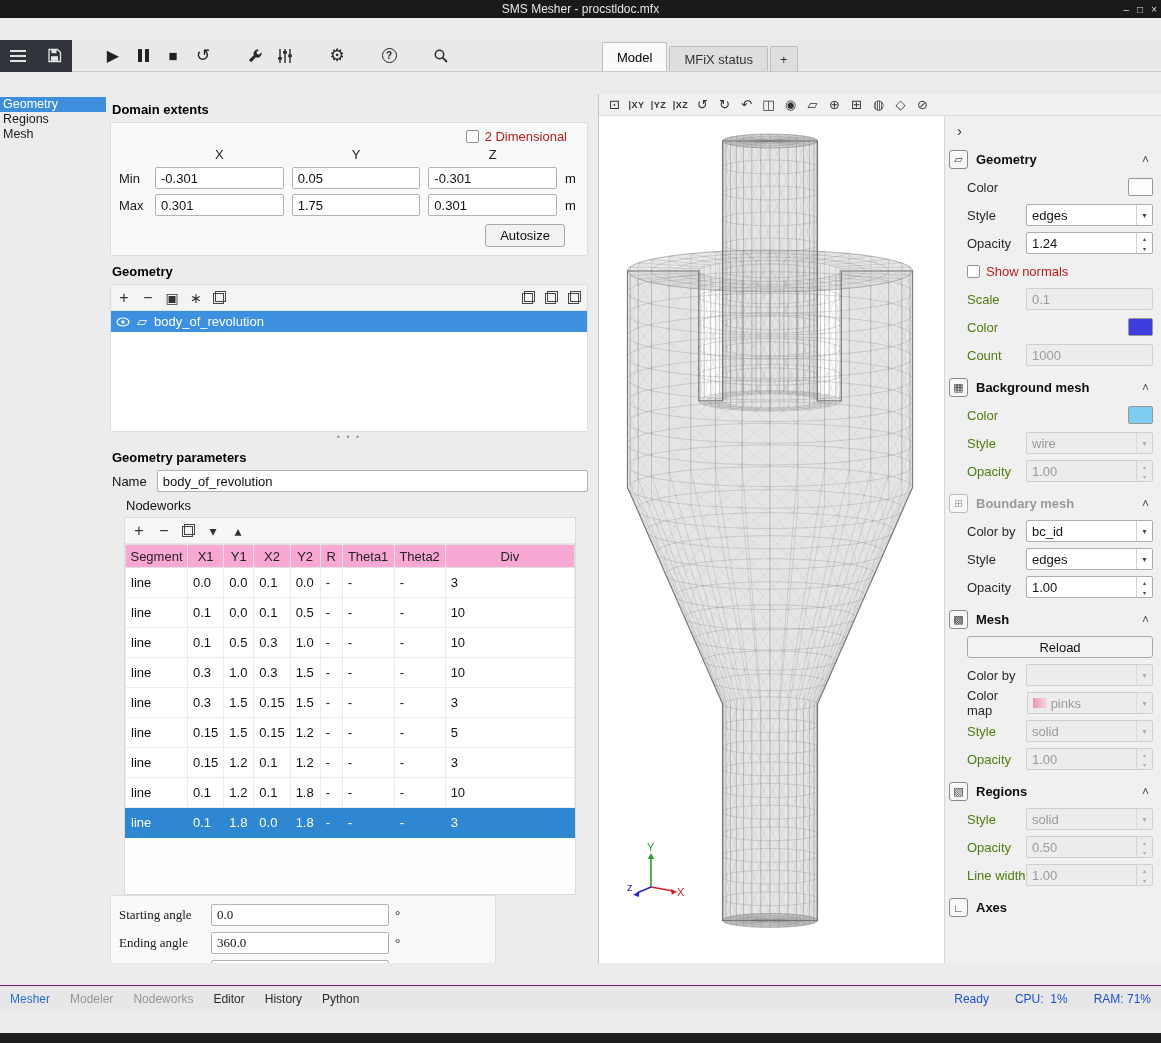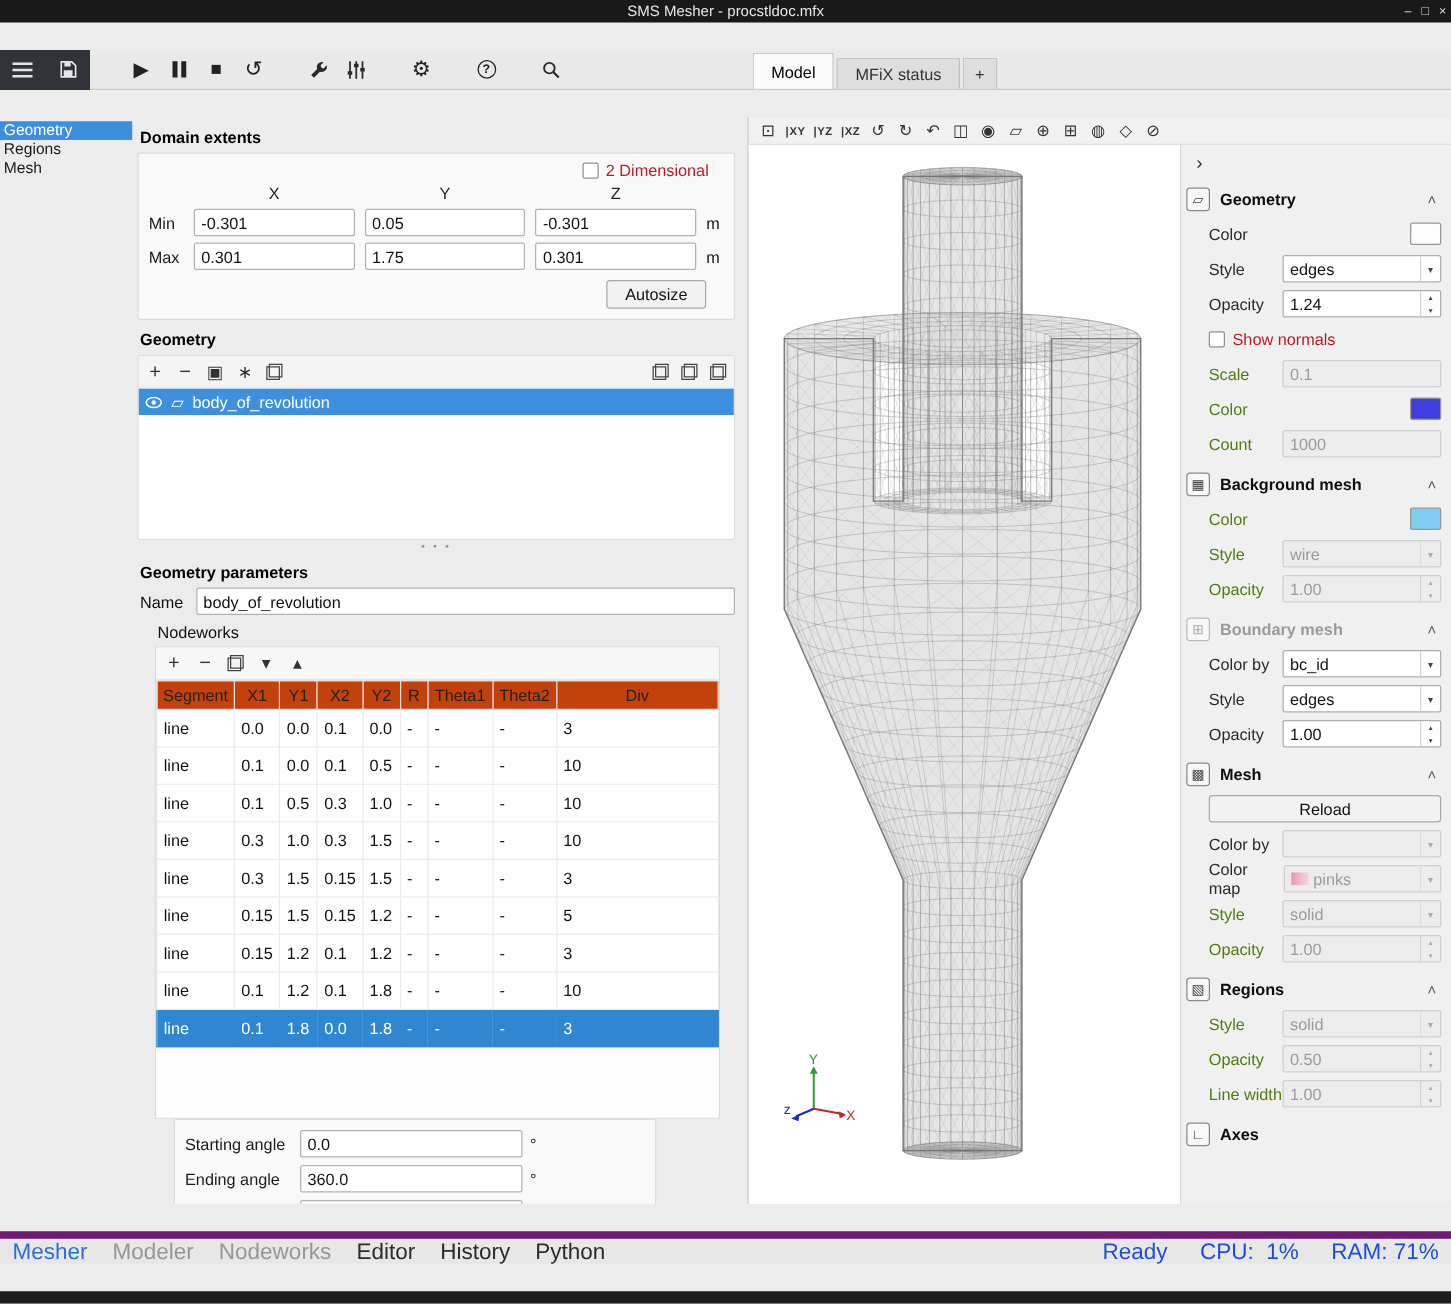--- a/index.html
+++ b/index.html
@@ -64,25 +64,25 @@
   .geo-item { height:21px; display:flex; align-items:center; gap:7px; padding:0 5px; background:#3d8fe0; color:#fff; }
   .geo-item .shape { color:#fff; font-size:13px; }
   .grip { text-align:center; color:#9a9a9a; font-size:9px; letter-spacing:2px; height:8px; line-height:6px; }
 
   .name-row { display:flex; align-items:center; gap:10px; margin:2px 0 4px 2px; }
   .name-row input { flex:1; }
   .sub-label { font-size:13px; color:#111; margin:6px 0 4px 16px; }
   .seg-box { margin-left:14px; width:452px; background:#fdfdfd; border:1px solid #dadada; }
   .seg-toolbar { height:26px; display:flex; align-items:center; gap:11px; padding:0 7px; background:#f7f7f7; border-bottom:1px solid #e6e6e6; color:#333; }
   table.segs { border-collapse:collapse; width:100%; font-size:13px; }
-  table.segs th { font-weight:normal; color:#222; background:#c2410c; border:1px solid #e1e1e1; height:23px; padding:0 3px; }
+  table.segs th { font-weight:normal; color:#222; background:#f9a8d4; border:1px solid #e1e1e1; height:23px; padding:0 3px; }
   table.segs td { border:1px solid #ececec; height:30px; padding:0 5px; background:#fff; color:#111; }
   table.segs tr.sel td { background:#2f86d1; border-color:#2f86d1; color:#fff; }
   .seg-empty { height:56px; background:#fdfdfd; }
-  .rev-box { margin-left:29px; width:386px; padding:8px 8px 4px; }
+  .rev-box { margin-left:0; width:386px; padding:8px 8px 4px;font-family:Liberation Serif, serif; }
   .rev-row { display:flex; align-items:center; margin-bottom:6px; }
   .rev-lbl { width:92px; color:#1a1a1a; flex:0 0 auto; }
   .rev-inp { width:178px; }
   .rev-unit { margin-left:6px; color:#1a1a1a; }
 
   
   .right-panel { flex:1; display:flex; flex-direction:column; min-width:0; border-left:1px solid #c5c5c5; background:#f0f0f0; }
   .vp-toolbar { height:22px; flex:0 0 auto; background:#f1f1f1; border-bottom:1px solid #ddd; display:flex; align-items:center; gap:3px; padding:0 6px; }
   .vpt-btn { min-width:19px; height:19px; display:flex; align-items:center; justify-content:center; font-size:13px; color:#333; }
   .vpt-txt { font-size:9px; font-weight:bold; letter-spacing:0.5px; }
@@ -112,21 +112,21 @@
   .combo.dis .ar { color:#aaa; border-color:#ddd; }
   .ars { width:16px; align-self:stretch; display:flex; flex-direction:column; border-left:1px solid #d2d2d2; flex:0 0 auto; }
   .ars i { flex:1; font-style:normal; font-size:6px; color:#444; display:flex; align-items:center; justify-content:center; }
   .combo.dis .ars i { color:#aaa; }
   .vfield { width:127px; }
   .chip { width:14px; height:10px; margin-right:4px; background:linear-gradient(90deg,#e897b4,#f8d6e1); display:inline-block; flex:0 0 auto; }
   .reload-row { padding-left:18px; display:flex; align-items:center; height:28px; }
   .reload-row button { flex:1; height:22px; padding:0; }
 
   
-  .statusbar { height:26px; flex:0 0 auto; background:#e7e7e7; border-top:6px solid #701a75; display:flex; align-items:center; padding:0 10px; font-size:18px; }
+  .statusbar { height:26px; flex:0 0 auto; background:#e7e7e7; border-top:1px solid #701a75; display:flex; align-items:center; padding:0 10px; font-size:12px; }
   .modes { display:flex; gap:20px; }
   .mode.active { color:#2a6fd4; }
   .mode.dim { color:#969696; }
   .mode.normal { color:#2c2c2c; }
   .status-right { margin-left:auto; display:flex; gap:26px; color:#1d4ed8; white-space:pre; }
   .win-bottom { height:10px; flex:0 0 auto; background:#1d1d1d; }
 </style>
 </head>
 <body>
 

